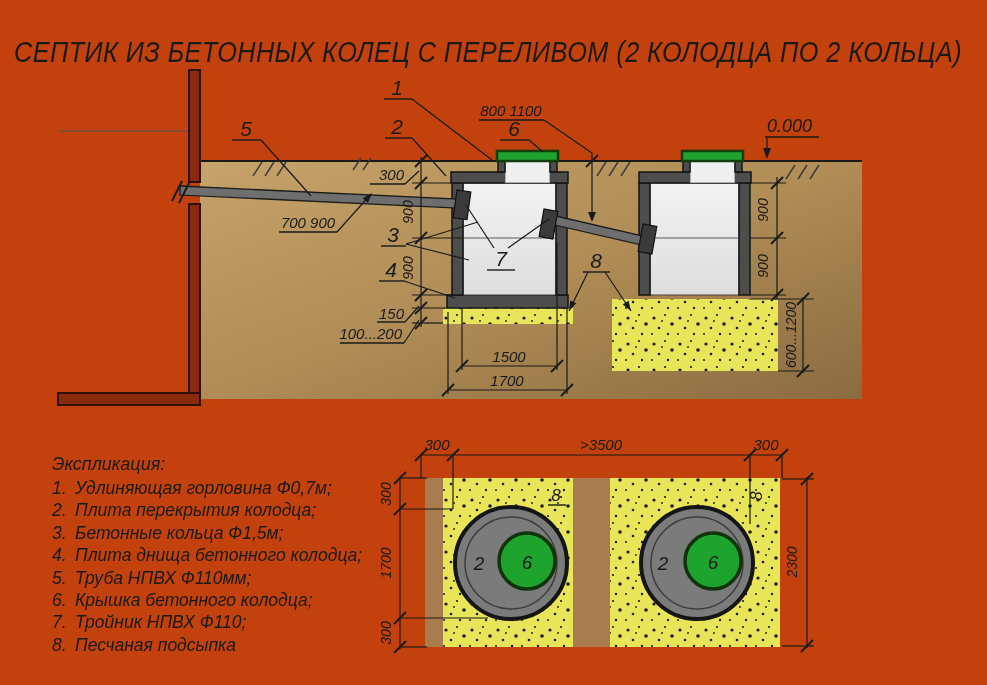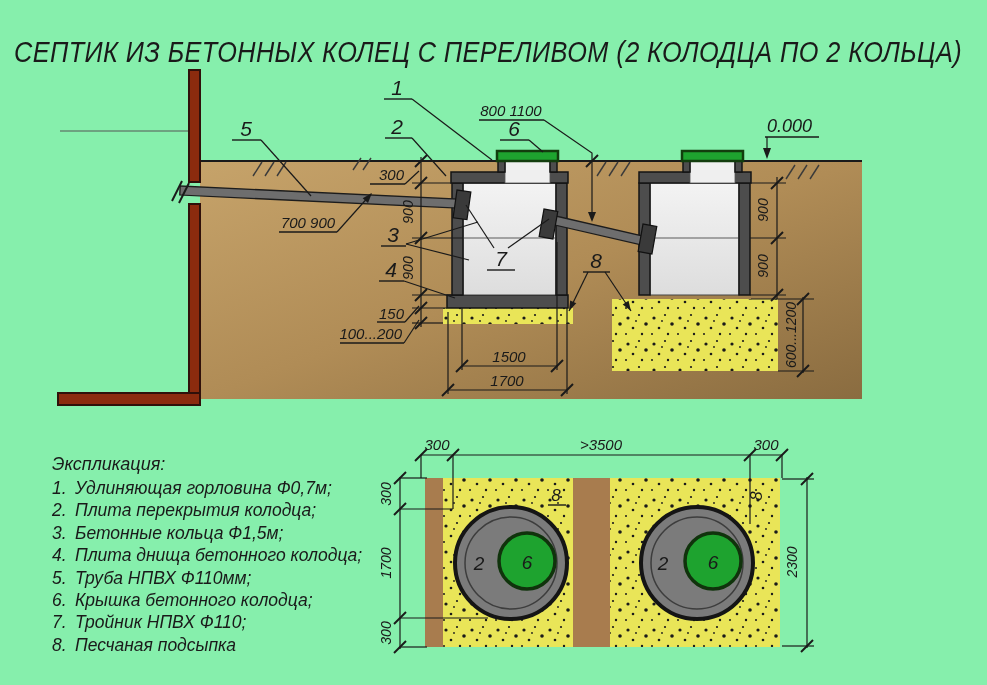--- a/index.html
+++ b/index.html
@@ -1,16 +1,16 @@
 <!DOCTYPE html>
 <html><head>
 <meta charset="utf-8">
 <style>
   html,body{margin:0;padding:0;background:#ffffff;}
-  .canvas{position:relative;width:987px;height:685px;background:#86efac;overflow:hidden;
+  .canvas{position:relative;width:987px;height:685px;background:#c2410c;overflow:hidden;
           font-family:"Liberation Sans","DejaVu Sans",sans-serif;}
   svg text{font-family:"Liberation Sans","DejaVu Sans",sans-serif;font-style:italic;fill:#1a1a1a;}
   .ttl{font-size:30px;letter-spacing:.5px;}
   .dim{font-size:15px;}
   .dimr{font-size:14px;}
   .call{font-size:21px;}
   .elev{font-size:18px;}
   .leg{font-size:17.5px;}
   .pl{font-size:19px;}
   .ln{stroke:#1a1a1a;stroke-width:1.2;fill:none;}

